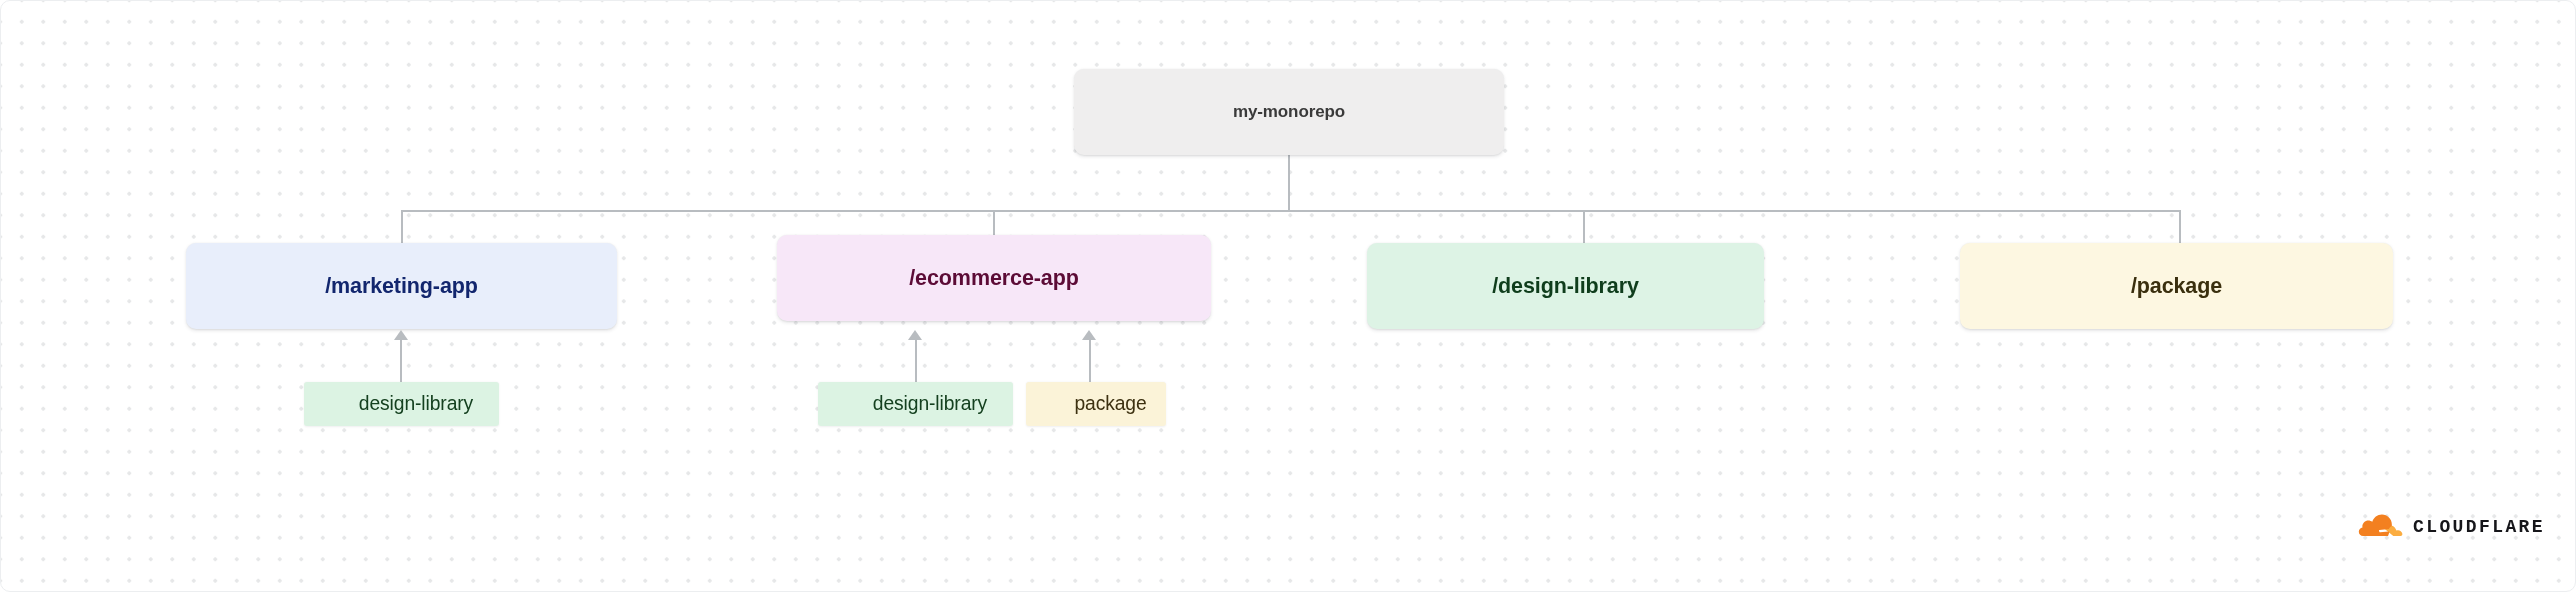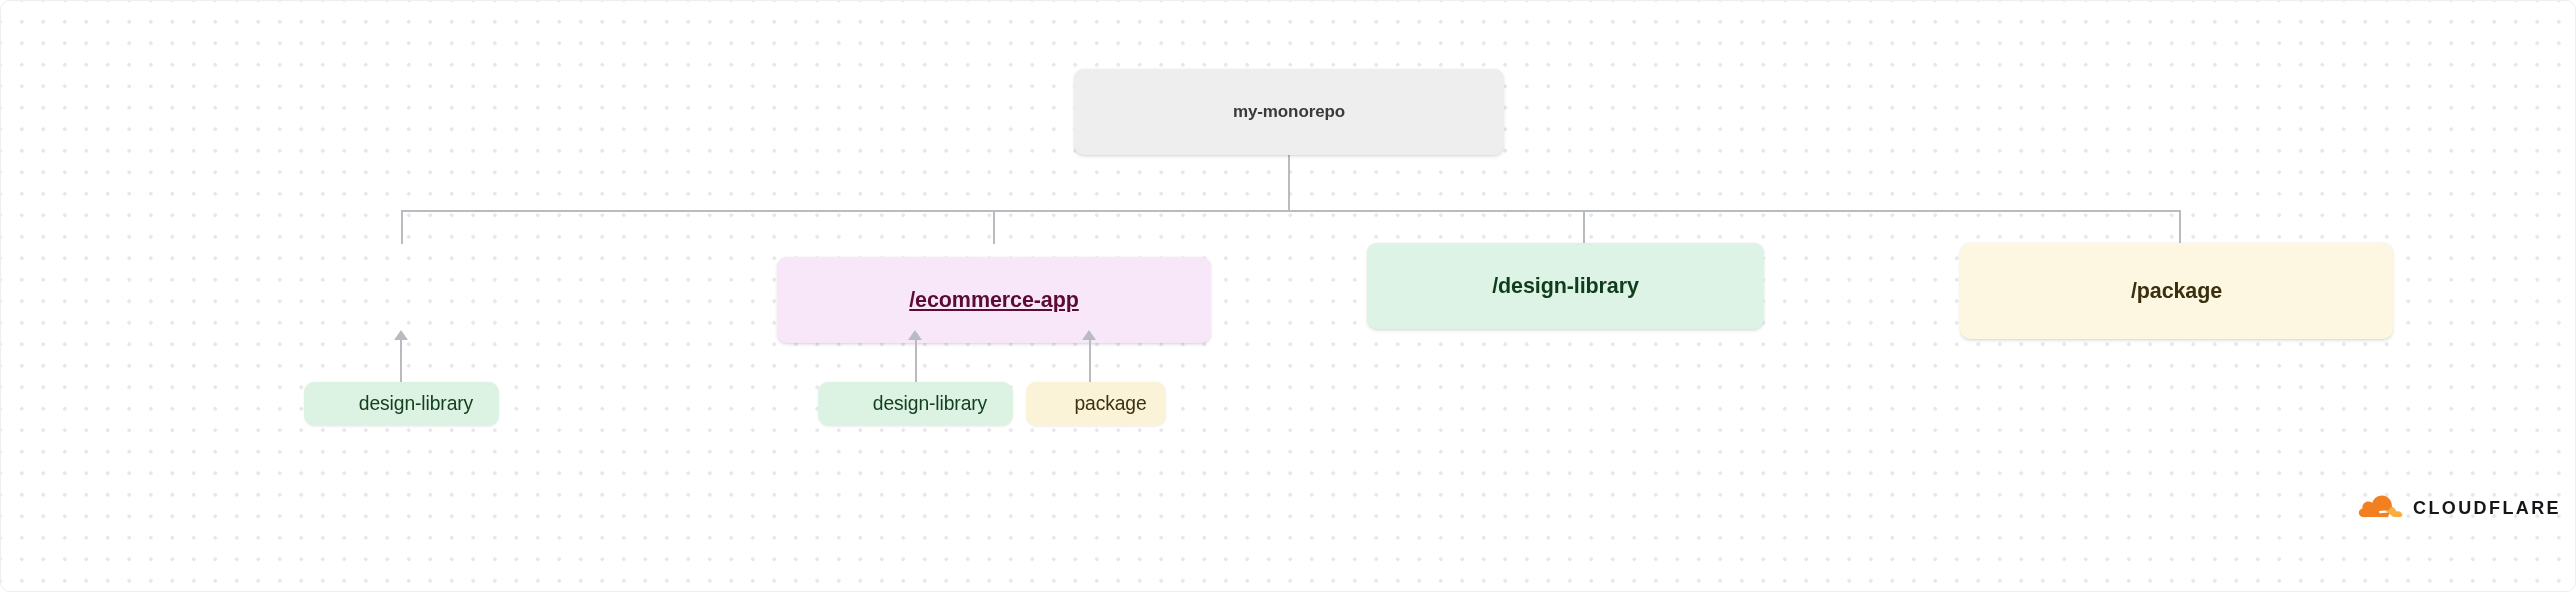--- a/index.html
+++ b/index.html
@@ -70,21 +70,21 @@
     font-size: 21.5px;
   }
 
   
   .tag {
     position: absolute;
     box-sizing: border-box;
     display: flex;
     align-items: center;
     justify-content: center;
-    border-radius: 11px;
+    border-radius: 3px;
     font-size: 19.3px;
     font-weight: normal;
     letter-spacing: -0.1px;
     box-shadow: 0 0.7px 2.1px rgba(25,30,40,0.07);
     padding-left: 29px;
   }
 
   
   #cf-logo {
     position: absolute;
@@ -111,49 +111,52 @@
 
   <div class="conn-v" style="left:400px; top:209px; height:34px;"></div>
   <div class="conn-v" style="left:992px; top:209px; height:34px;"></div>
   <div class="conn-v" style="left:1582px; top:209px; height:34px;"></div>
   <div class="conn-v" style="left:2178px; top:209px; height:34px;"></div>
 
   <div class="node node-root" style="left:1073px; top:68px; width:430px; height:86px; background:#efeeee; color:#3a3a3a;">
     <span>my-monorepo</span>
   </div>
 
+  <div class="node node-child" style="left:185px; top:242px; width:431px; height:86px; background:#e8eefb; color:#12266e;">
+    <span>/marketing-app</span>
+  </div>
   <div class="arrow-head" style="left:393px; top:329px;"></div>
   <div class="arrow-line" style="left:399px; top:338px; height:43px;"></div>
   <div class="tag" style="left:303px; top:381px; width:195px; height:44px; background:#dcf3e3; color:#14401f;">
     <span>design-library</span>
   </div>
 
-  <div class="node node-child" style="left:776px; top:256px; width:434px; height:86px; background:#f7e7f8; color:#5c0b36;text-decoration:underline;">
+  <div class="node node-child" style="left:776px; top:234px; width:434px; height:86px; background:#f7e7f8; color:#5c0b36;">
     <span>/ecommerce-app</span>
   </div>
   <div class="arrow-head" style="left:907px; top:329px;"></div>
   <div class="arrow-line" style="left:914px; top:338px; height:43px;"></div>
   <div class="tag" style="left:817px; top:381px; width:195px; height:44px; background:#dcf3e3; color:#14401f;">
     <span>design-library</span>
   </div>
   <div class="arrow-head" style="left:1081px; top:329px;"></div>
   <div class="arrow-line" style="left:1088px; top:338px; height:43px;"></div>
   <div class="tag" style="left:1025px; top:381px; width:140px; height:44px; background:#fbf3d8; color:#3d3111;">
     <span>package</span>
   </div>
 
   <div class="node node-child" style="left:1366px; top:242px; width:397px; height:86px; background:#ddf3e5; color:#0f3d1c;">
     <span>/design-library</span>
   </div>
 
-  <div class="node node-child" style="left:1959px; top:242px; width:433px; height:96px; background:#fdf7e1; color:#3a2f0e;">
+  <div class="node node-child" style="left:1959px; top:242px; width:433px; height:86px; background:#fdf7e1; color:#3a2f0e;">
     <span>/package</span>
   </div>
 
-  <div id="cf-logo" style="left:2356px; top:494px;">
+  <div id="cf-logo" style="left:2356px; top:513px;font-family:Liberation Mono, monospace;">
     <span style="display:block;">
       <svg width="46" height="23" viewBox="0 0 64 32" xmlns="http://www.w3.org/2000/svg">
         <path d="M50.5 30.5 L60.5 30.5 C62.5 30.5 63.5 28.8 63.0 27.0 C62.3 24.4 60.0 22.6 57.3 22.6 C56.4 22.6 55.6 22.8 54.8 23.1 C53.7 18.9 49.9 15.8 45.3 15.8 C42.0 15.8 39.1 17.4 37.4 19.9 Z" fill="#fbad41"></path>
         <path d="M43.2 30.5 L8.5 30.5 C5.2 30.5 2.5 27.9 2.5 24.6 C2.5 21.6 4.7 19.1 7.6 18.7 C7.5 18.2 7.45 17.7 7.45 17.2 C7.45 12.6 11.2 8.9 15.8 8.9 C17.9 8.9 19.8 9.65 21.3 10.9 C22.9 5.0 28.3 0.7 34.7 0.7 C42.3 0.7 48.5 6.9 48.5 14.5 C48.5 15.2 48.45 15.9 48.35 16.6 C46.6 17.5 45.2 19.0 44.45 20.9 L31.3 22.1 C30.6 22.2 30.4 22.6 30.6 23.2 L31.2 24.9 C31.35 25.35 31.75 25.6 32.25 25.55 L44.0 24.5 C44.6 24.5 45.0 25.0 44.85 25.6 Z" fill="#f38020"></path>
       </svg>
     </span>
     <span id="cf-wordmark">CLOUDFLARE</span>
   </div>
 
 </div>

